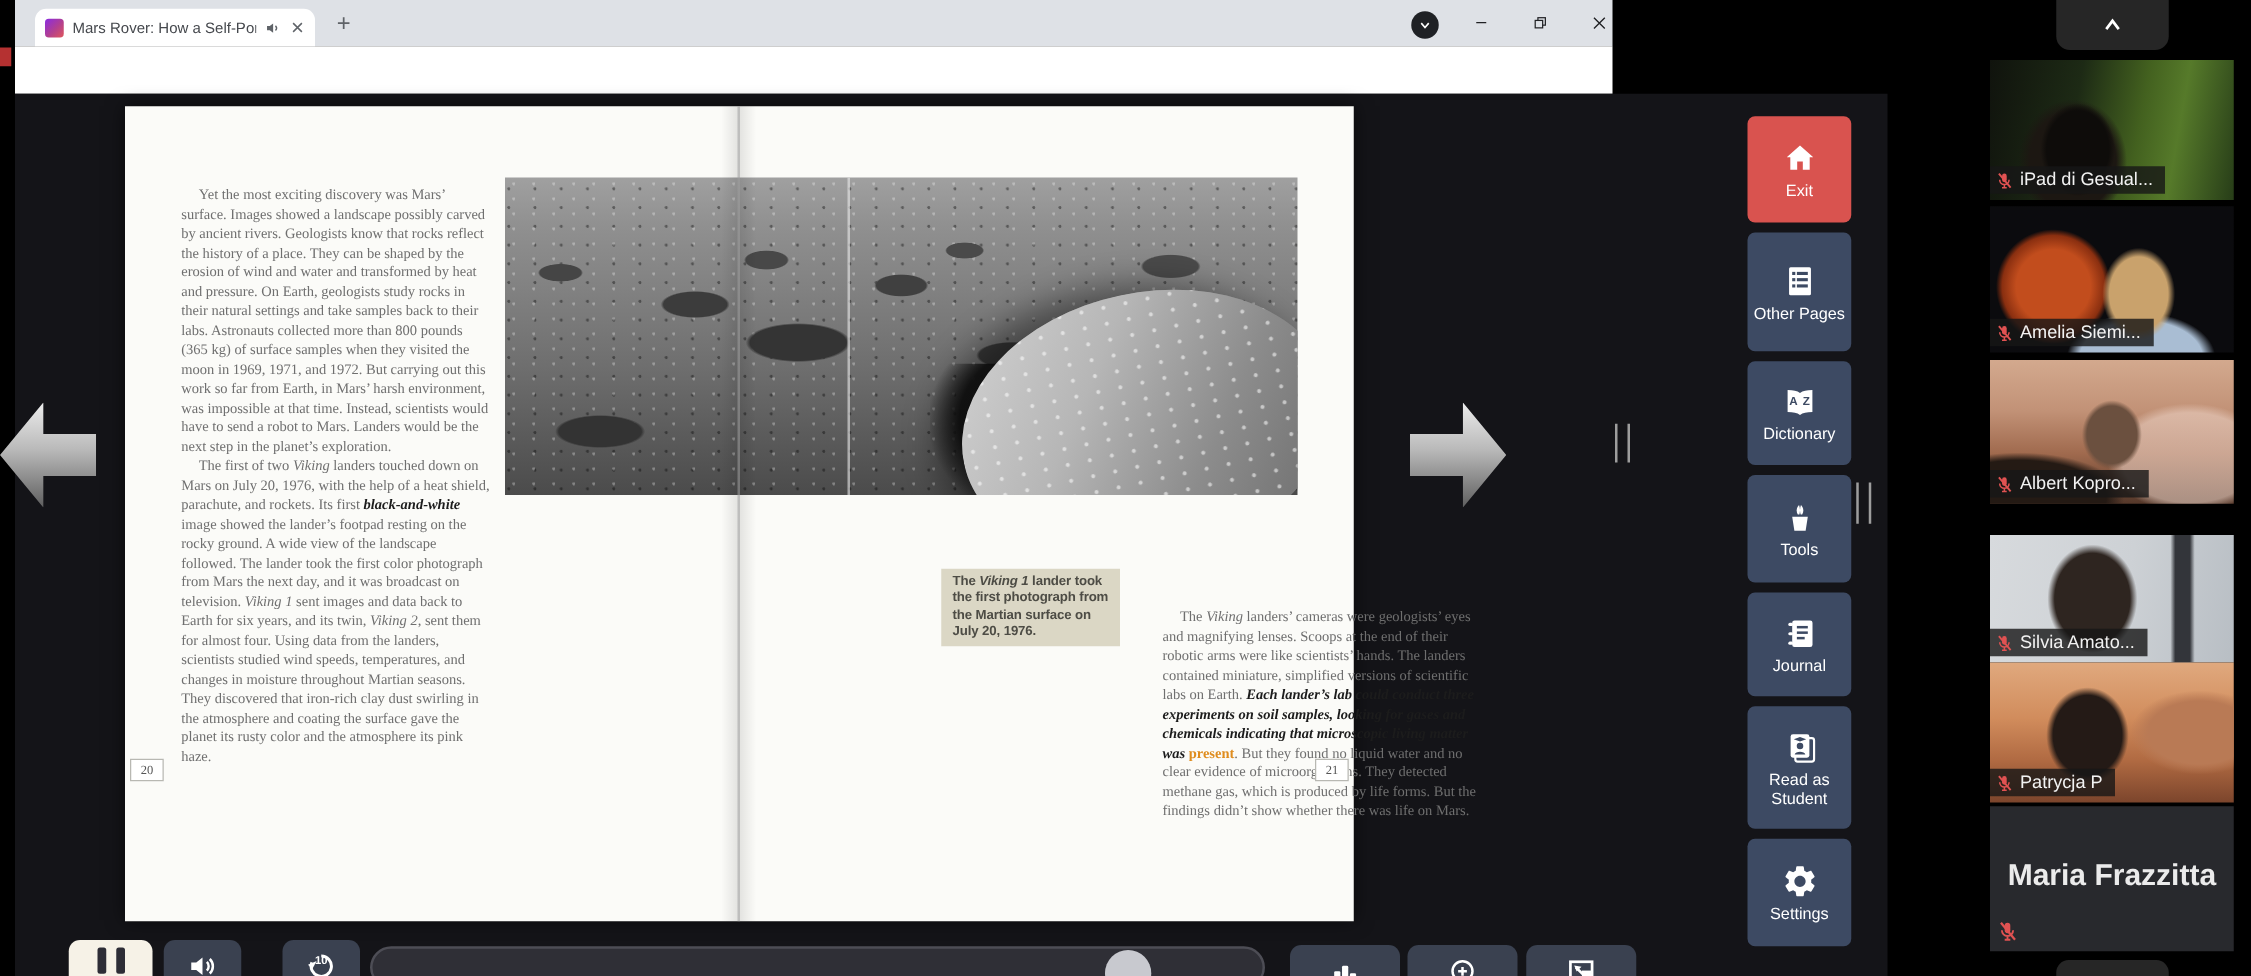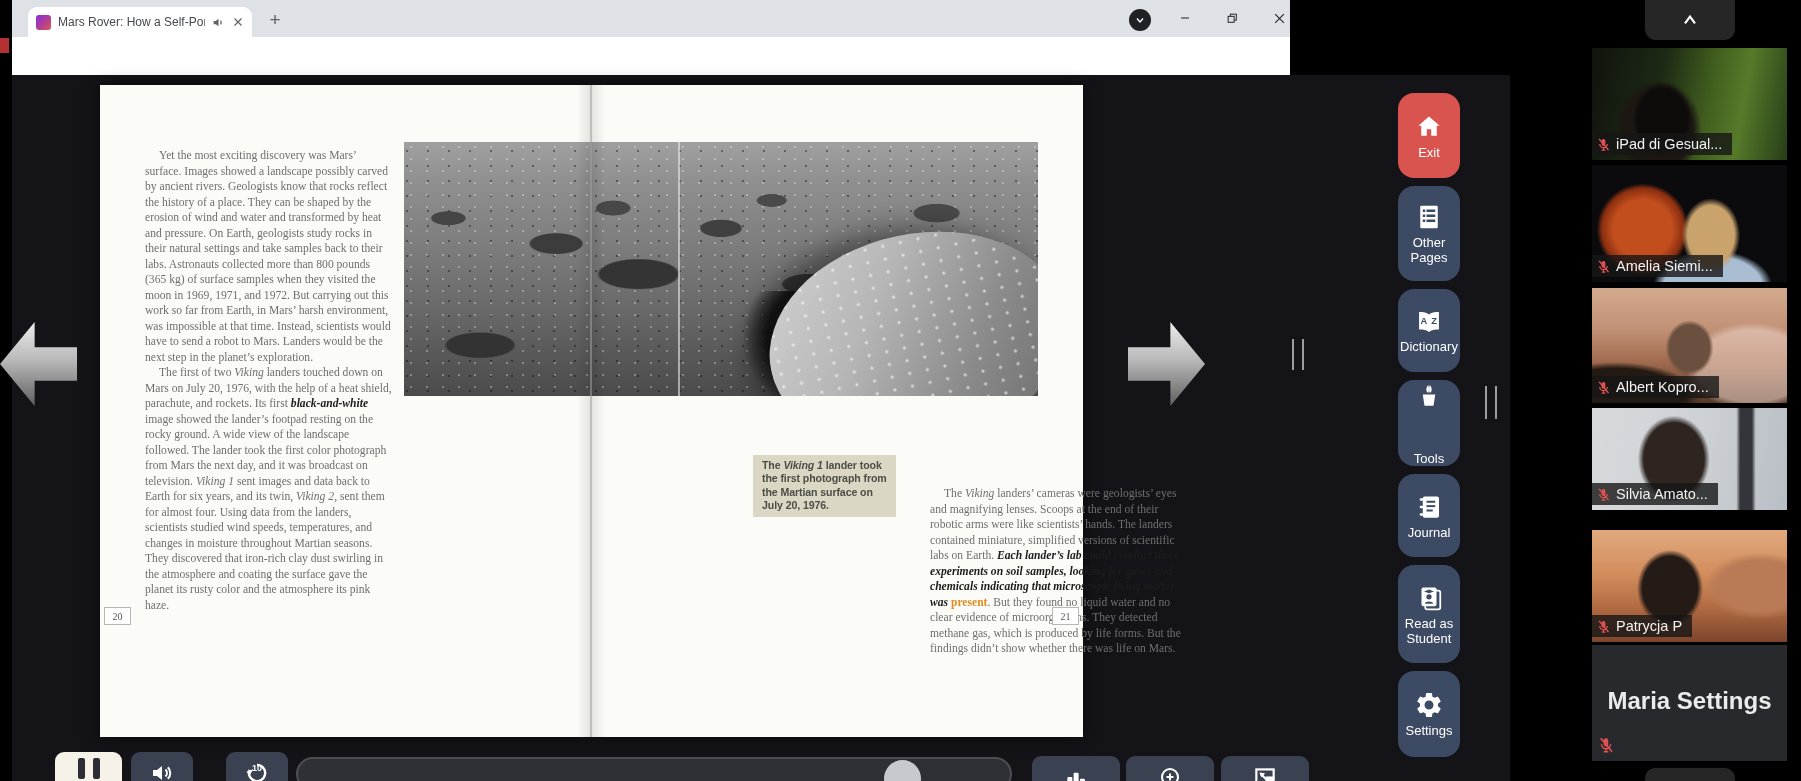--- a/index.html
+++ b/index.html
@@ -83,21 +83,21 @@
 
   .nav-arrow{width:77px;height:84px;background:linear-gradient(180deg,#ececec 0%,#b9b9b9 45%,#5f5f5f 100%);}
   #nav-left{left:0;top:322px;clip-path:polygon(100% 30%,45% 30%,45% 0,0 50%,45% 100%,45% 70%,100% 70%);}
   #nav-right{left:1128px;top:322px;clip-path:polygon(0 30%,55% 30%,55% 0,100% 50%,55% 100%,55% 70%,0 70%);}
   .grip{width:8px;border-left:2px solid #9d9d9d;border-right:2px solid #9d9d9d;}
   #grip-1{left:1292px;top:339px;height:31px;}
   #grip-2{left:1485px;top:386px;height:33px;}
 
   
   #reader-sidebar{left:1398px;top:93px;width:83px;display:flex;flex-direction:column;gap:8px;}
-  .side-btn{width:62px;border-radius:16px;background:#3d4a63;color:#fff;display:flex;flex-direction:column;
+  .side-btn{width:83px;border-radius:6px;background:#3d4a63;color:#fff;display:flex;flex-direction:column;
     align-items:center;justify-content:center;gap:3px;text-align:center;font-size:13px;line-height:15px;}
   .side-btn.exit{background:#d9534f;}
   .side-btn svg{display:block;}
 
   
   .pbtn{background:#3a4150;border-radius:9px;display:flex;align-items:center;justify-content:center;}
   #pause-btn{left:55px;top:752px;width:67px;height:42px;background:#f6f2e7;border-radius:9px;
     display:flex;align-items:center;justify-content:center;gap:8px;padding-bottom:10px;box-sizing:border-box;}
   .pause-bar{width:7px;height:21px;background:#2d2d36;border-radius:2px;}
   #volume-btn{left:131px;top:752px;width:62px;height:42px;}
@@ -284,21 +284,21 @@
       <span>Other Pages</span>
     </div>
     <div class="side-btn" style="height:83px;">
       <svg width="32" height="28" viewBox="0 0 24 24">
         <path fill="#fff" d="M12 5.5C10 4 7.5 3.5 3.5 3.5v15c4 0 6.5.5 8.5 2 2-1.5 4.5-2 8.5-2v-15c-4 0-6.5.5-8.5 2z"></path>
         <text x="7.6" y="13.5" font-size="8" font-weight="bold" fill="#3d4a63" text-anchor="middle" font-family="Liberation Sans">A</text>
         <text x="16.4" y="13.5" font-size="8" font-weight="bold" fill="#3d4a63" text-anchor="middle" font-family="Liberation Sans">Z</text>
       </svg>
       <span>Dictionary</span>
     </div>
-    <div class="side-btn" style="height:86px;justify-content:space-between;">
+    <div class="side-btn" style="height:86px;">
       <svg width="30" height="30" viewBox="0 0 24 24">
         <path fill="#fff" d="M7 11.5h10l-1.4 9H8.4z"></path>
         <path fill="#fff" d="M10.6 10c-1.4-2.2-.6-4.6.8-6 .7 2 .8 4 .2 6z"></path>
         <path fill="#fff" d="M13.4 10c1.4-2.2.6-4.6-.8-6-.7 2-.8 4-.2 6z"></path>
       </svg>
       <span>Tools</span>
     </div>
     <div class="side-btn" style="height:83px;">
       <svg width="30" height="30" viewBox="0 0 24 24">
         <rect x="7" y="3.5" width="13" height="17" rx="1.5" fill="#fff"></rect>
@@ -405,42 +405,42 @@
   <div class="abs tile bg-t3" style="top:288px;height:115px;">
     <div class="name-tag">
       <svg width="15" height="15" viewBox="0 0 24 24">
         <path fill="#e05252" d="M12 14a3 3 0 0 0 3-3V6a3 3 0 0 0-6 0v5a3 3 0 0 0 3 3z"></path>
         <path fill="none" stroke="#e05252" stroke-width="2" d="M18 11a6 6 0 0 1-12 0M12 17v4M9 21h6"></path>
         <path stroke="#e05252" stroke-width="2.4" d="M5 3l15 18"></path>
       </svg>
       <span>Albert Kopro...</span>
     </div>
   </div>
-  <div class="abs tile bg-t4" style="top:408px;height:102px;">
+  <div class="abs tile bg-t4" style="top:428px;height:102px;">
     <div class="name-tag">
       <svg width="15" height="15" viewBox="0 0 24 24">
         <path fill="#e05252" d="M12 14a3 3 0 0 0 3-3V6a3 3 0 0 0-6 0v5a3 3 0 0 0 3 3z"></path>
         <path fill="none" stroke="#e05252" stroke-width="2" d="M18 11a6 6 0 0 1-12 0M12 17v4M9 21h6"></path>
         <path stroke="#e05252" stroke-width="2.4" d="M5 3l15 18"></path>
       </svg>
       <span>Silvia Amato...</span>
     </div>
   </div>
   <div class="abs tile bg-t5" style="top:530px;height:112px;">
     <div class="name-tag">
       <svg width="15" height="15" viewBox="0 0 24 24">
         <path fill="#e05252" d="M12 14a3 3 0 0 0 3-3V6a3 3 0 0 0-6 0v5a3 3 0 0 0 3 3z"></path>
         <path fill="none" stroke="#e05252" stroke-width="2" d="M18 11a6 6 0 0 1-12 0M12 17v4M9 21h6"></path>
         <path stroke="#e05252" stroke-width="2.4" d="M5 3l15 18"></path>
       </svg>
       <span>Patrycja P</span>
     </div>
   </div>
   <div class="abs tile bg-t6" style="top:645px;height:116px;">
-    <div id="maria-name">Maria Settings</div>
+    <div id="maria-name">Maria Frazzitta</div>
     <svg id="maria-mic" width="18" height="18" viewBox="0 0 24 24">
       <path fill="#e05252" d="M12 14a3 3 0 0 0 3-3V6a3 3 0 0 0-6 0v5a3 3 0 0 0 3 3z"></path>
       <path fill="none" stroke="#e05252" stroke-width="2" d="M18 11a6 6 0 0 1-12 0M12 17v4M9 21h6"></path>
       <path stroke="#e05252" stroke-width="2.4" d="M5 3l15 18"></path>
     </svg>
   </div>
 
   <div class="abs" id="meet-bottom-btn"></div>
 
 </div>

